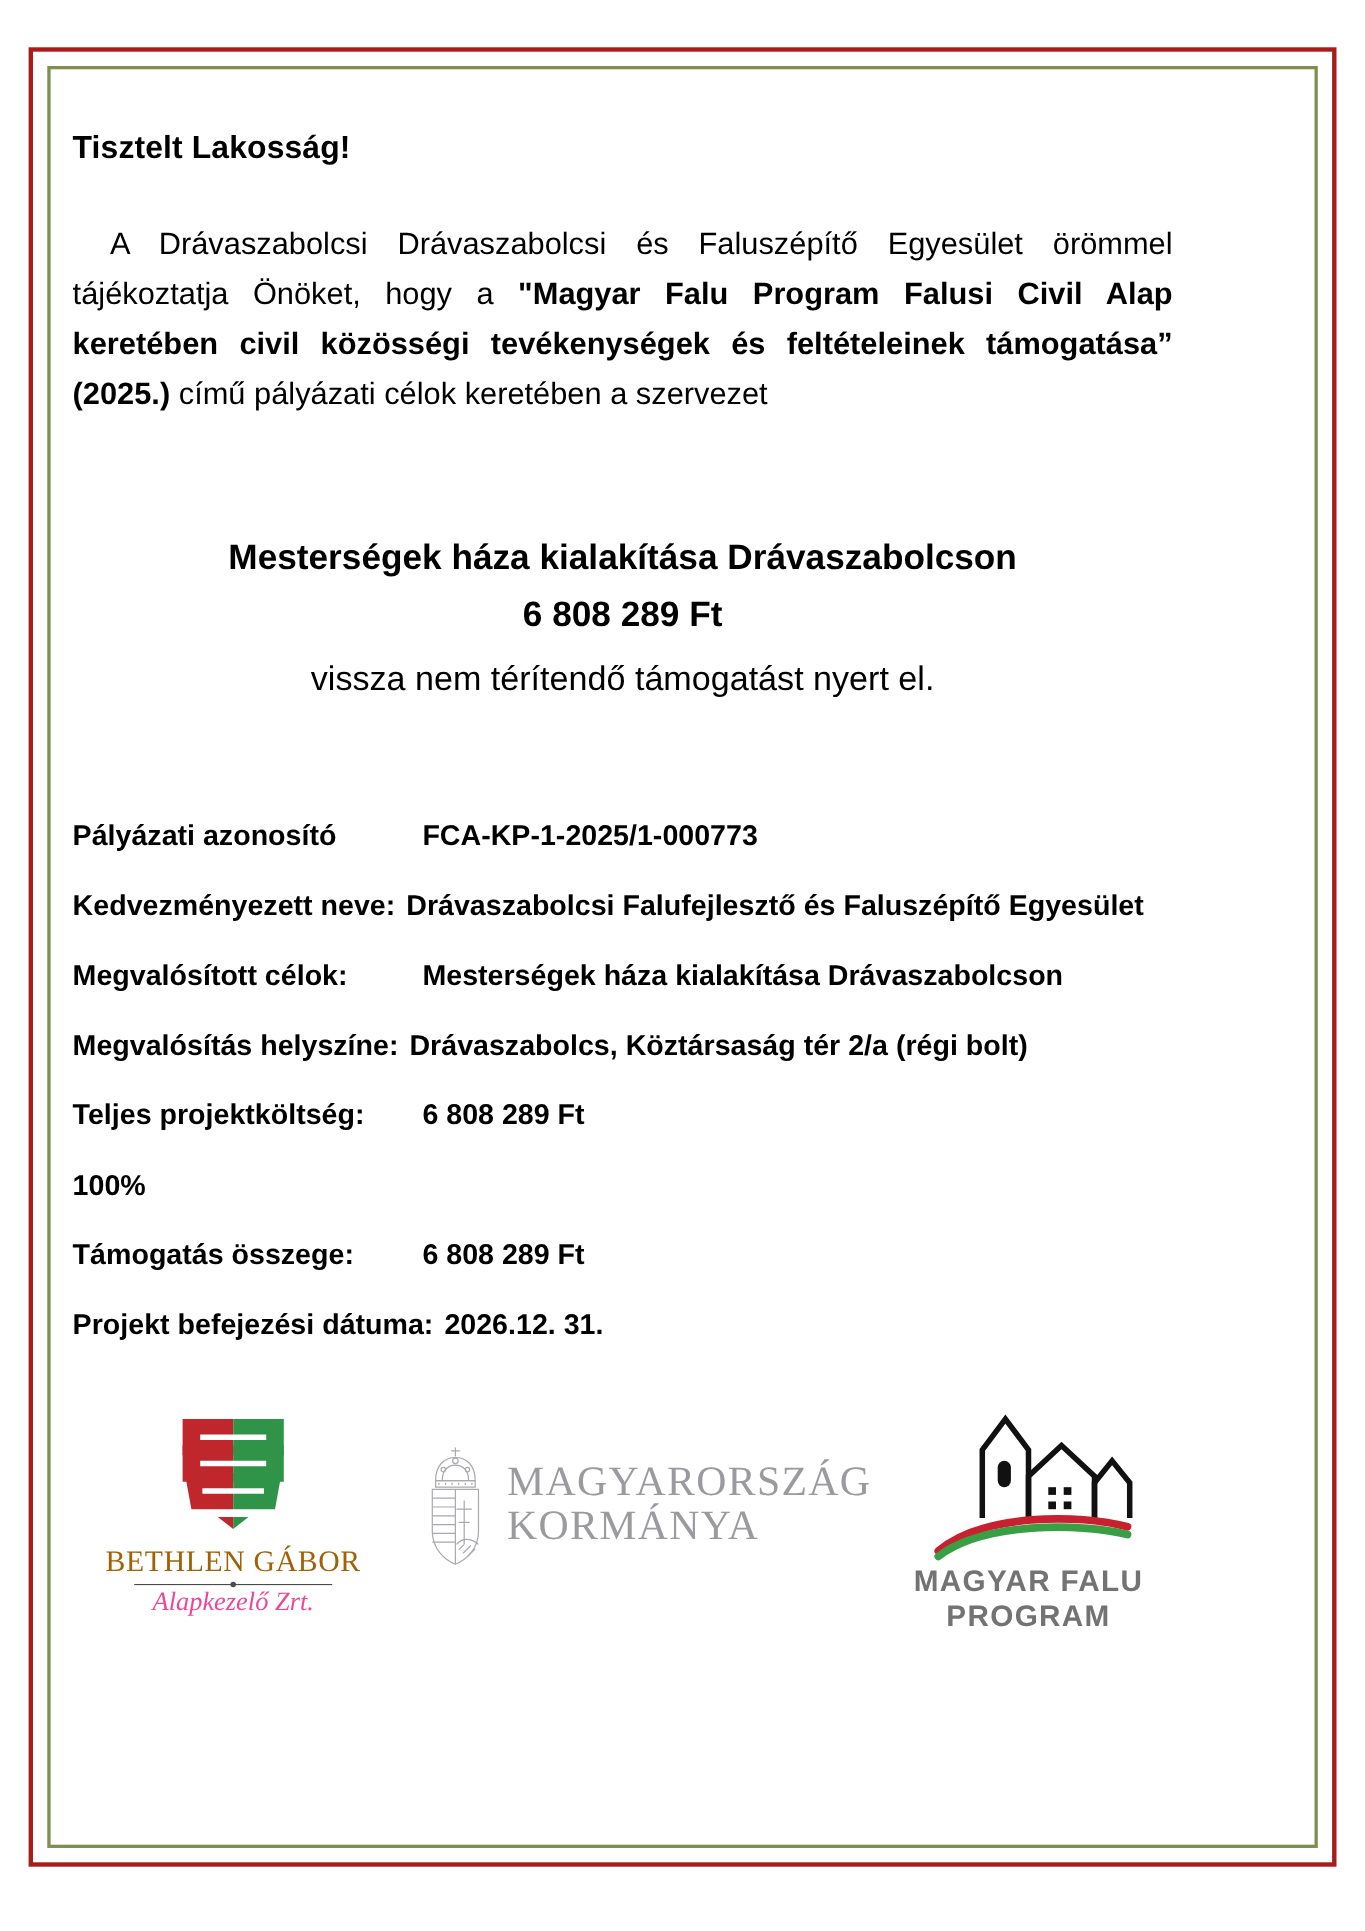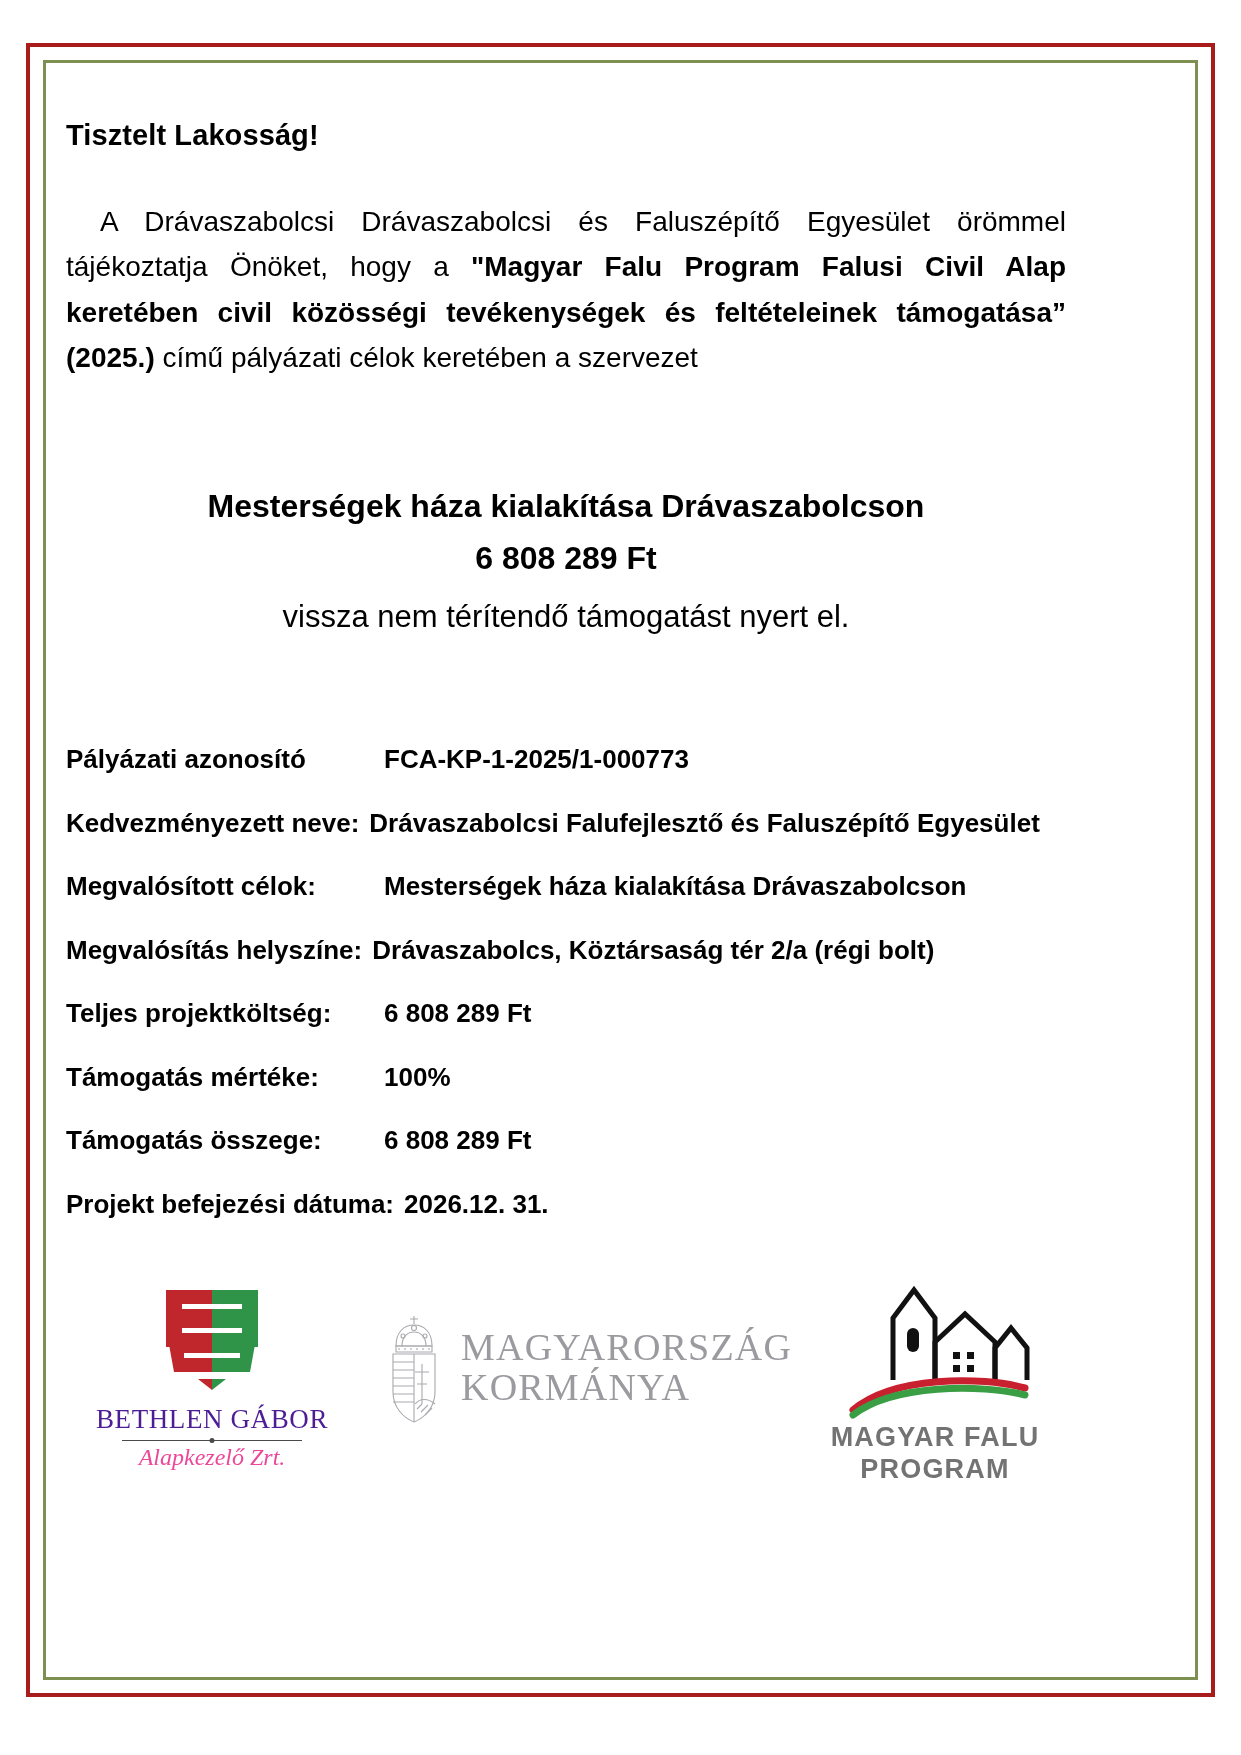--- a/index.html
+++ b/index.html
@@ -120,21 +120,21 @@
     text-align: center;
   }
 
   
   .logo-bgz { left: 16px; top: 10px; width: 260px; }
   .bgz-shield { width: 128px; height: 120px; margin: 0 auto; display: block; }
   .bgz-name {
     font-family: "Liberation Serif", serif;
     font-size: 27px;
     letter-spacing: 0.6px;
-    color: #4c1d95;
+    color: #a16207;
     margin-top: 6px;
     white-space: nowrap;
   }
   .bgz-rule {
     width: 180px;
     height: 1px;
     background: #4a4a4a;
     margin: 5px auto 0 auto;
     position: relative;
   }
@@ -225,21 +225,20 @@
         <span class="detail-label">Megvalósítás helyszíne:</span>
         <span class="detail-value">Drávaszabolcs, Köztársaság tér 2/a (régi bolt)</span>
       </div>
 
       <div class="detail-row">
         <span class="detail-label w-fixed">Teljes projektköltség:</span>
         <span class="detail-value bold">6 808 289 Ft</span>
       </div>
 
       <div class="detail-row">
-        <span class="detail-label w-fixed">Támogatás mértéke:</span>
         <span class="detail-value">100%</span>
       </div>
 
       <div class="detail-row">
         <span class="detail-label w-fixed">Támogatás összege:</span>
         <span class="detail-value bold">6 808 289 Ft</span>
       </div>
 
       <div class="detail-row tight">
         <span class="detail-label">Projekt befejezési dátuma:</span>

